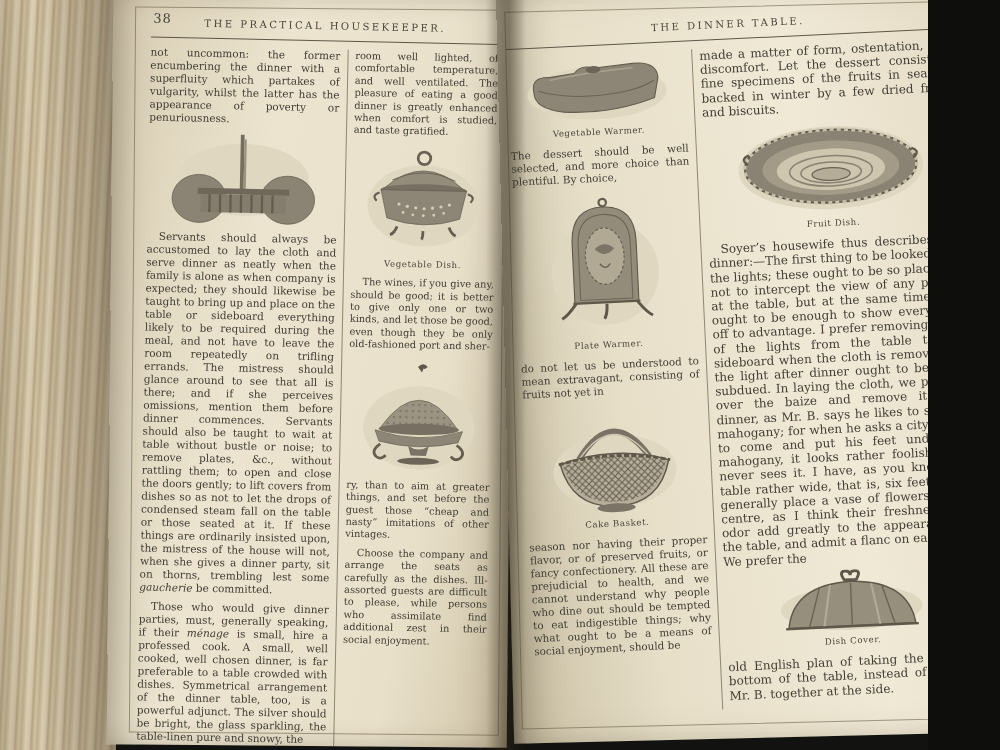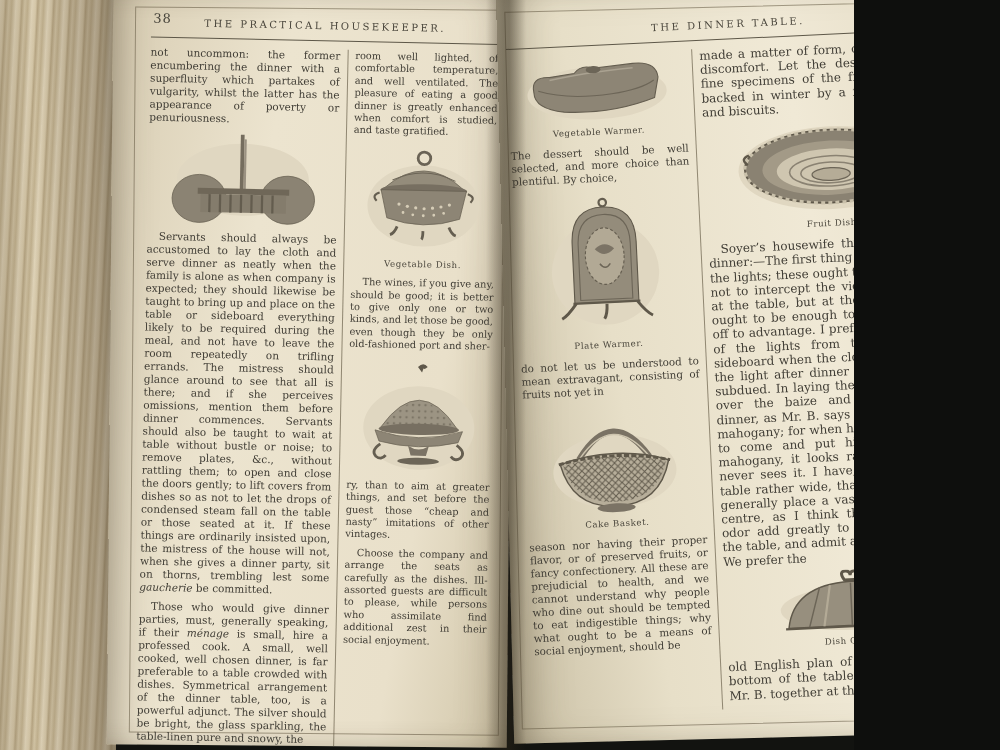--- a/index.html
+++ b/index.html
@@ -1,16 +1,16 @@
 <!DOCTYPE html>
 <html><head>
 <meta charset="utf-8">
 <style>
   html,body{margin:0;padding:0;background:#0e0f0d;}
-  .photo{position:relative;width:854px;height:750px;overflow:hidden;
+  .photo{position:relative;width:928px;height:750px;overflow:hidden;
          background:#121310;font-family:"DejaVu Serif",serif;}
   
   .fore-edge{position:absolute;left:0;top:0;width:116px;height:750px;
     background:
       linear-gradient(90deg, rgba(120,105,80,.25), rgba(0,0,0,0) 30%, rgba(90,75,55,.35) 85%, rgba(60,50,35,.45)),
       repeating-linear-gradient(93deg,#dfd3b8 0px,#d3c5a6 4px,#b5a482 6px,#cfc1a2 9px,#c0b08e 12px,#dcd0b5 16px);}
   .page{position:absolute;overflow:hidden;}
   .page-left{left:110px;top:-6px;width:400px;height:752px;
     background:linear-gradient(100deg,#d8cdb3,#ece4cf 35%,#e9e0ca 75%,#cfc4a7);
     box-shadow:inset 24px 0 38px -22px rgba(70,58,38,.5), inset -28px 0 42px -20px rgba(70,58,38,.45);

